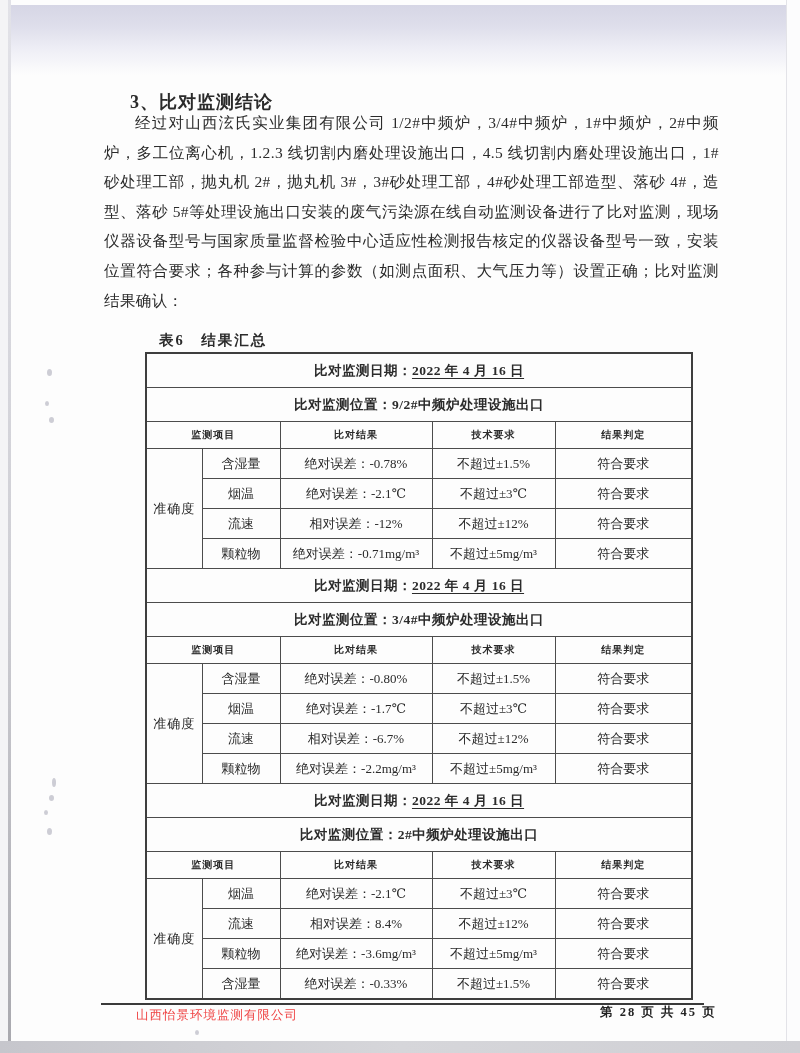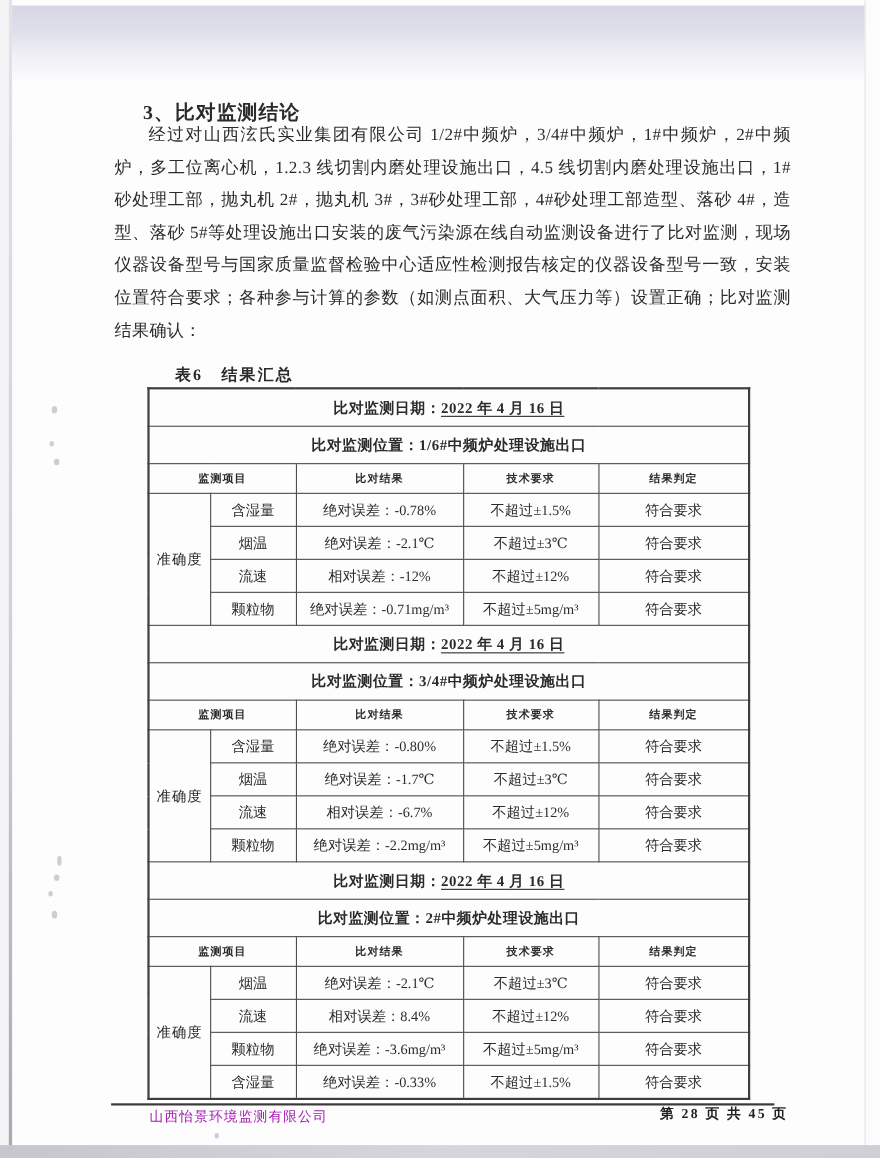--- a/index.html
+++ b/index.html
@@ -28,38 +28,38 @@
   .para{
     position:absolute;left:104px;top:108px;width:615px;
     font-size:15.5px;line-height:29.6px;text-align:justify;
     text-indent:2em;letter-spacing:0.4px;
   }
   .caption{
     position:absolute;left:159px;top:331px;width:545px;
     font-size:14.5px;font-weight:bold;letter-spacing:2px;
   }
   table.results{
-    position:absolute;left:134px;top:352px;width:546px;
+    position:absolute;left:145px;top:352px;width:546px;
     border-collapse:collapse;table-layout:fixed;padding-left:28px;
   }
   table.results td{
     border:1px solid #4c4c4c;text-align:center;vertical-align:middle;
     padding:0 2px;font-size:13px;overflow:hidden;
   }
   table.results{border:2px solid #3e3e3e;}
   tr.rd td,tr.rp td{height:33px;font-weight:bold;font-size:13.5px;letter-spacing:0.5px;}
   tr.rh td{height:26px;font-weight:bold;font-size:10px;letter-spacing:1px;}
   tr.rx td{height:29px;}
   td.group{font-size:13.5px;letter-spacing:1px;}
   .u{text-decoration:underline;text-underline-offset:3px;}
   .footer-rule{
     position:absolute;left:101px;top:1003px;width:603px;height:0;
     border-top:2px solid #3a3a3a;
   }
-  .footer-company{position:absolute;left:136px;top:1007px;font-size:12.5px;color:#a21caf;letter-spacing:1px;}
+  .footer-company{position:absolute;left:136px;top:1007px;font-size:12.5px;color:#ef4444;letter-spacing:1px;}
   .footer-page{position:absolute;left:600px;top:1004px;font-size:12.5px;color:#222;letter-spacing:2px;font-weight:bold;}
 </style>
 </head>
 <body>
 
 <div class="edge-left-outer"></div>
 <div class="edge-left-line"></div>
 <div class="top-band"></div>
 <div class="edge-right"></div>
 <div class="edge-bottom"></div>
@@ -83,21 +83,21 @@
       <col style="width:152px">
       <col style="width:123px">
       <col style="width:137px">
   </colgroup>
   <tbody>
 
     <tr class="rd">
       <td colspan="5"><span>比对监测日期：</span><span class="u">2022 年 4 月 16 日</span></td>
     </tr>
     <tr class="rp">
-      <td colspan="5"><span>比对监测位置：</span><span>1/6#中频炉处理设施出口</span></td>
+      <td colspan="5"><span>比对监测位置：</span><span>9/2#中频炉处理设施出口</span></td>
     </tr>
     <tr class="rh">
       <td colspan="2">监测项目</td>
       <td>比对结果</td>
       <td>技术要求</td>
       <td>结果判定</td>
     </tr>
     <tr class="rx">
       <td rowspan="4" class="group">准确度</td>
       <td>含湿量</td>

